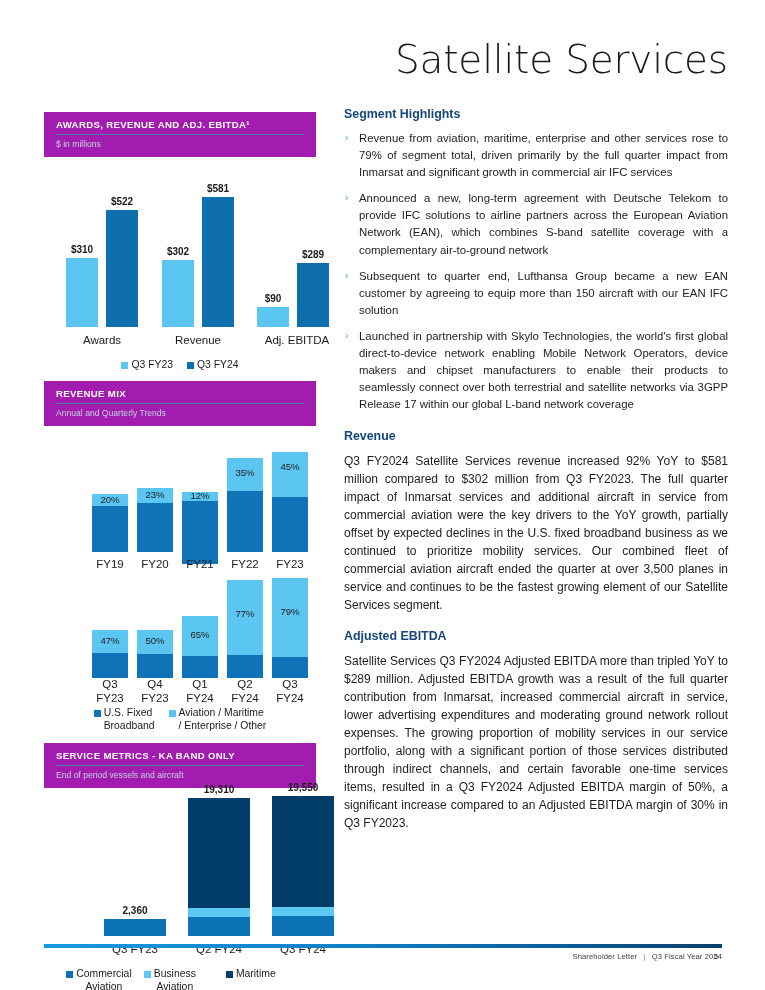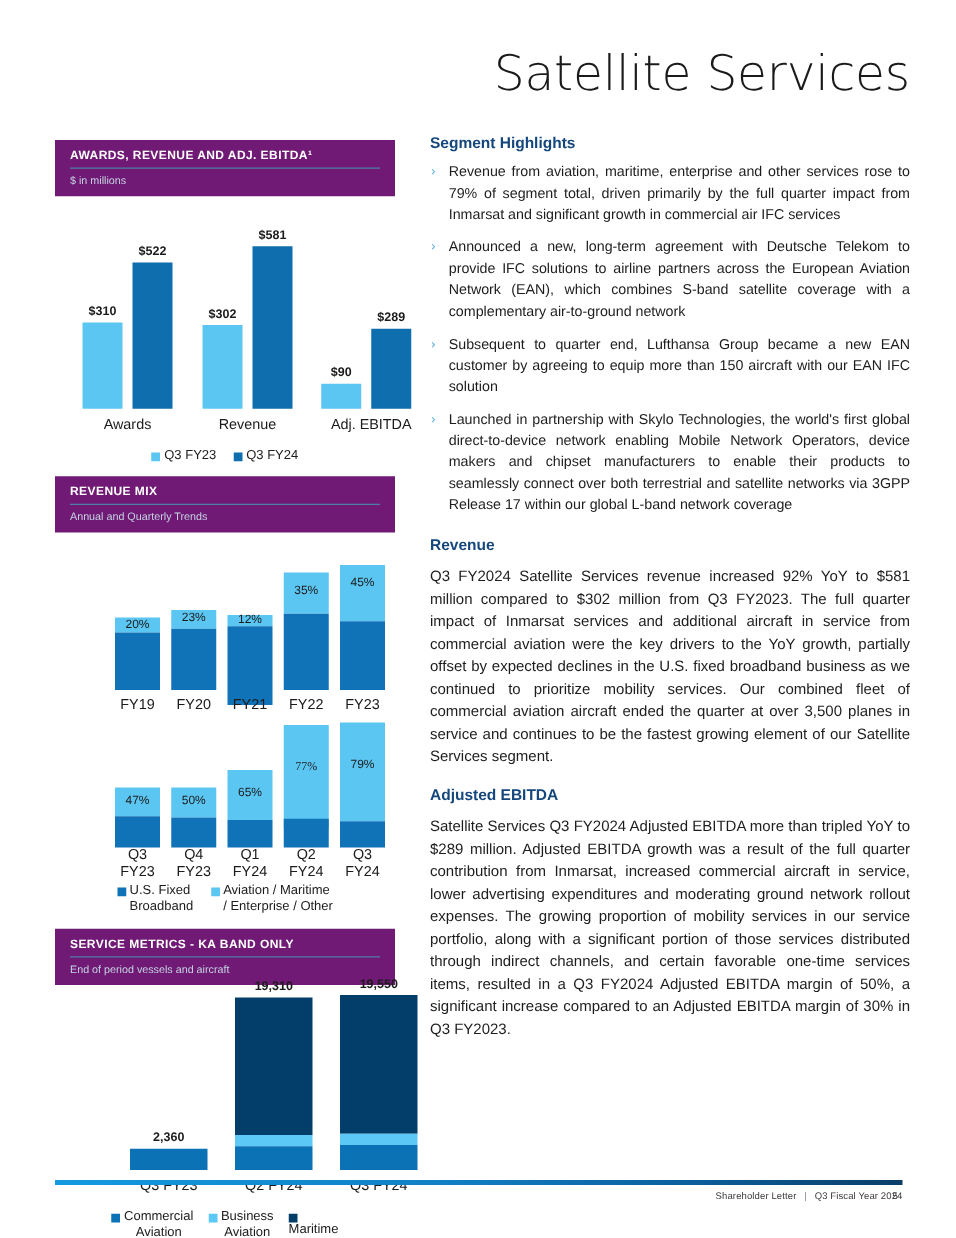--- a/index.html
+++ b/index.html
@@ -10,21 +10,21 @@
     overflow: hidden;
   }
   .page { position: relative; width: 765px; height: 990px; background:#fff; }
 
   
   .left-col {
     position: absolute; left: 44px; top: 112px; width: 272px;
   }
 
   .panel-header {
-    background: #701a75;
+    background: #a21caf;
     padding: 7px 12px 8px 12px;
     position: relative;
   }
   .panel-header .ph-title {
     color: #ffffff;
     font-size: 9.6px;
     font-weight: bold;
     letter-spacing: .35px;
     padding-bottom: 4px;
     border-bottom: 1px solid #4d7ea3;
@@ -284,21 +284,21 @@
           <span class="seg-label" style="top:13px;">65%</span>
         </div>
         <div style="position:absolute; top:40px; left:0; width:36px; height:22px; background:#1073b8;"></div>
       </div>
       <div class="cat-label" style="left:134px; width:44px; bottom:26px; line-height:1.2;">
         <span>Q1</span><br>
         <span>FY24</span>
       </div>
 
       <div style="position:absolute; left:183px; bottom:54px; width:36px; height:98px;">
-        <div style="position:absolute; top:0; left:0; width:36px; height:83px; background:#5cc6f2;font-family:Liberation Serif, serif;">
+        <div style="position:absolute; top:0; left:0; width:36px; height:83px; background:#5cc6f2;">
           <span class="seg-label" style="top:28px;">77%</span>
         </div>
         <div style="position:absolute; top:75px; left:0; width:36px; height:23px; background:#1073b8;"></div>
       </div>
       <div class="cat-label" style="left:179px; width:44px; bottom:26px; line-height:1.2;">
         <span>Q2</span><br>
         <span>FY24</span>
       </div>
 
       <div style="position:absolute; left:228px; bottom:54px; width:36px; height:100px;">
@@ -367,21 +367,21 @@
             <span>Aviation</span>
           </span>
         </div>
         <div class="legend-item" style="margin:0 6px;">
           <span class="legend-swatch" style="background:#5cc8f5;"></span>
           <span class="legend-text" style="text-align:center;">
             <span>Business</span><br>
             <span>Aviation</span>
           </span>
         </div>
-        <div class="legend-item" style="margin:0 6px;flex-direction:column;">
+        <div class="legend-item" style="margin:0 24px;">
           <span class="legend-swatch" style="background:#033e6b;"></span>
           <span class="legend-text">Maritime</span>
         </div>
       </div>
     </div>
 
   </div>
 
   <div class="right-col">
 

